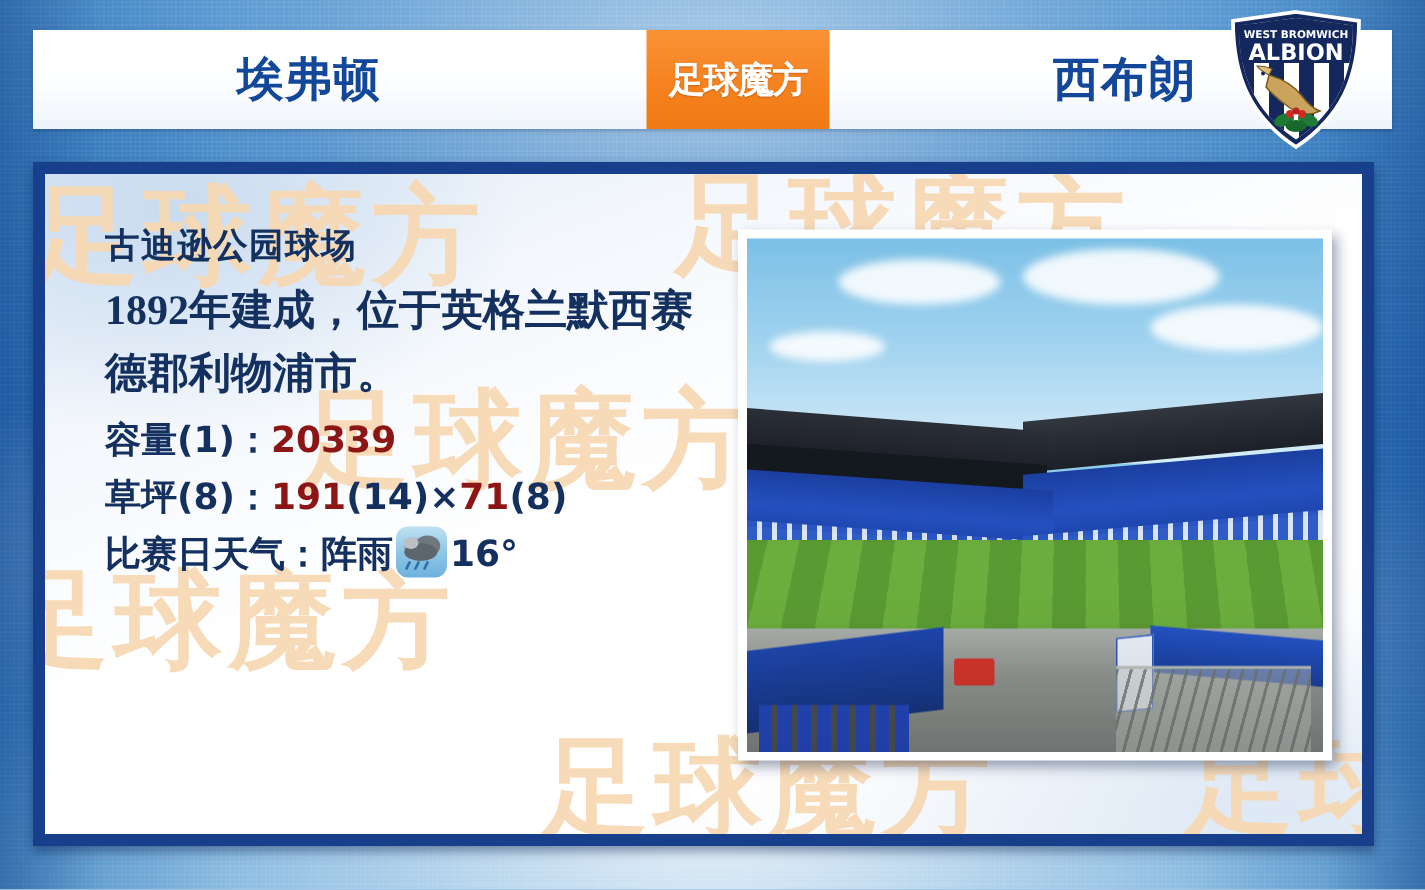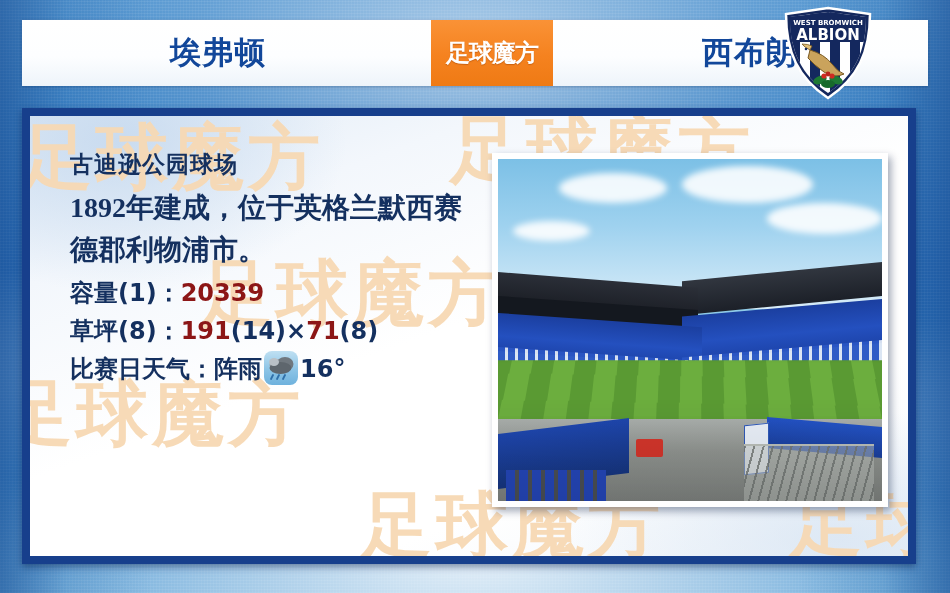--- a/index.html
+++ b/index.html
@@ -70,21 +70,21 @@
   .team-name {
     position: absolute;
     top: 50%;
     transform: translateY(-50%);
     font-size: 31px;
     font-weight: bold;
     color: #12479a;
     letter-spacing: 1px;
     white-space: nowrap;
   }
-  .team-name.home { left: 148px; }
+  .team-name.home { left: 136px; }
   .team-name.away { right: 130px; }
 
   .center-logo {
     position: absolute;
     left: 409px;
     top: 0px;
     width: 122px;
     height: 66px;
     background: linear-gradient(180deg, #fa9236 0%, #f5821f 55%, #ef7a14 100%);
     display: flex;
@@ -100,21 +100,21 @@
   }
 
   
   .crest {
     position: absolute;
     top: 4px;
     width: 104px;
     height: 98px;
   }
   .crest.home { left: 30px; }
-  .crest.away { left: 776px; }
+  .crest.away { left: 812px; }
 
   
   .panel {
     position: absolute;
     left: 22px;
     top: 108px;
     width: 894px;
     height: 456px;
     border: 8px solid #173f8c;
     box-sizing: border-box;

